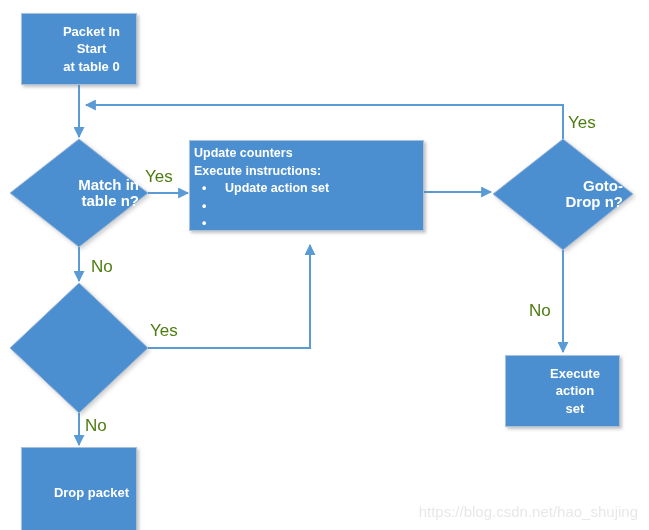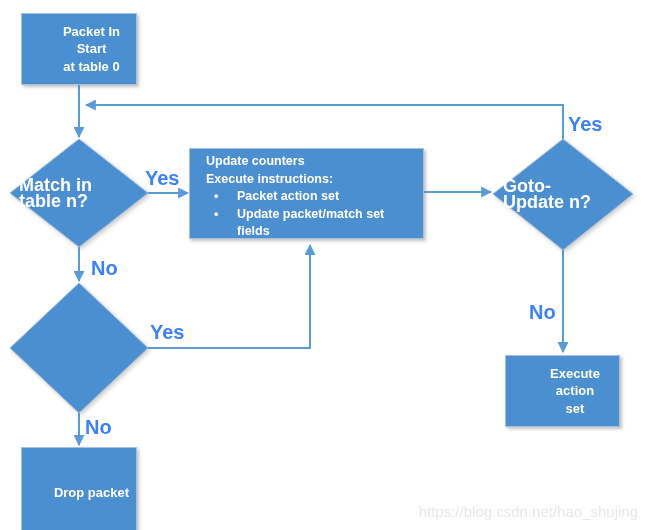--- a/index.html
+++ b/index.html
@@ -42,52 +42,52 @@
     text-align: center;
     white-space: pre-line;
     box-sizing: border-box;
     padding-left: 25px;
   }
   #node-start   { left: 21px;  top: 13px;  width: 116px; height: 72px; }
   #node-drop    { left: 21px;  top: 447px; width: 116px; height: 92px; }
   #node-execute { left: 505px; top: 355px; width: 115px; height: 72px; justify-content: center; }
   #node-process {
     position: absolute;
-    left: 189px; top: 148px; width: 235px; height: 91px;
+    left: 189px; top: 140px; width: 235px; height: 91px;
     background: #4c8fd1;
     border: 1px solid #a9c0dc;
     box-shadow: 2px 2px 3px rgba(120,120,120,0.45);
     color: #ffffff;
     font-weight: bold;
     font-size: 12.5px;
     line-height: 17.5px;
-    padding: 4px 4px 0 16px;
+    padding: 4px 4px 0 4px;
     box-sizing: border-box;
     text-align: left;
   }
   .brow { display: flex; }
   .bullet { display: inline-block; flex: 0 0 31px; text-indent: 8px; }
   .diamond-label {
     position: absolute;
     color: #ffffff;
     font-weight: bold;
-    font-size: 18px;
+    font-size: 15px;
     line-height: 16px;
-    text-align: left;
+    text-align: right;
     white-space: pre-line;
     pointer-events: none;
   }
   #label-match { left: 19px;  top: 177px; width: 120px; }
   #label-goto  { left: 503px; top: 178px; width: 120px; }
   #label-miss  { left: 4px;   top: 332px; width: 150px; }
   .edge-label {
     position: absolute;
-    color: #3b82f6;
-    font-weight: bold;
-    font-size: 20px;
+    color: #4d7c0f;
+    font-weight: normal;
+    font-size: 17px;
     line-height: 1;
   }
   #lbl-match-yes { left: 145px; top: 168px; }
   #lbl-match-no  { left: 91px;  top: 258px; }
   #lbl-goto-yes  { left: 568px; top: 114px; }
   #lbl-goto-no   { left: 529px; top: 302px; }
   #lbl-miss-yes  { left: 150px; top: 322px; }
   #lbl-miss-no   { left: 85px;  top: 417px; }
   #watermark {
     position: absolute;
@@ -127,44 +127,43 @@
   <div id="node-start" class="rect-node">
     <span>Packet In Start
 at table 0</span>
   </div>
 
   <div id="node-process">
     <div>Update counters</div>
     <div>Execute instructions:</div>
     <div class="brow">
       <span class="bullet">•</span>
-      <span>Packet action set</span>
+      <span>Update action set</span>
     </div>
     <div class="brow">
       <span class="bullet">•</span>
-      <span>Update packet/match set fields</span>
     </div>
     <div class="brow">
       <span class="bullet">•</span>
     </div>
   </div>
 
   <div id="node-drop" class="rect-node">
     <span>Drop packet</span>
   </div>
 
   <div id="node-execute" class="rect-node">
     <span>Execute action
 set</span>
   </div>
 
   <div id="label-match" class="diamond-label">Match in
 table n?</div>
   <div id="label-goto" class="diamond-label">Goto-
-Update n?</div>
+Drop n?</div>
 
   <div id="lbl-match-yes" class="edge-label">Yes</div>
   <div id="lbl-match-no" class="edge-label">No</div>
   <div id="lbl-goto-yes" class="edge-label">Yes</div>
   <div id="lbl-goto-no" class="edge-label">No</div>
   <div id="lbl-miss-yes" class="edge-label">Yes</div>
   <div id="lbl-miss-no" class="edge-label">No</div>
 
   <div id="watermark">https://blog.csdn.net/hao_shujing</div>
 

